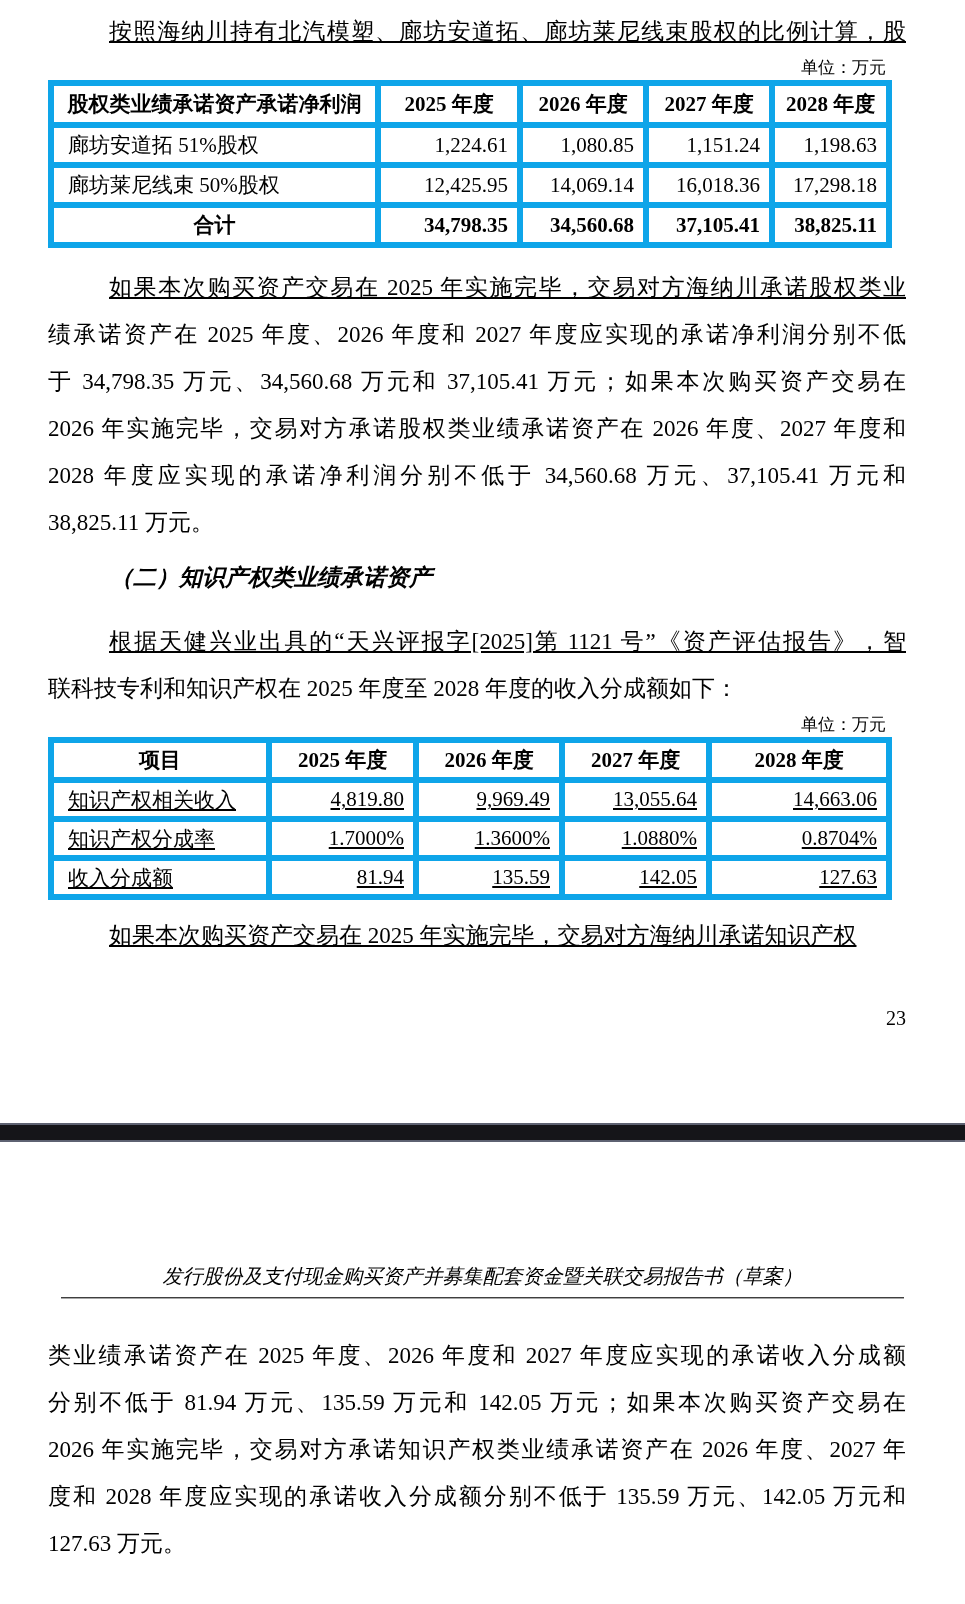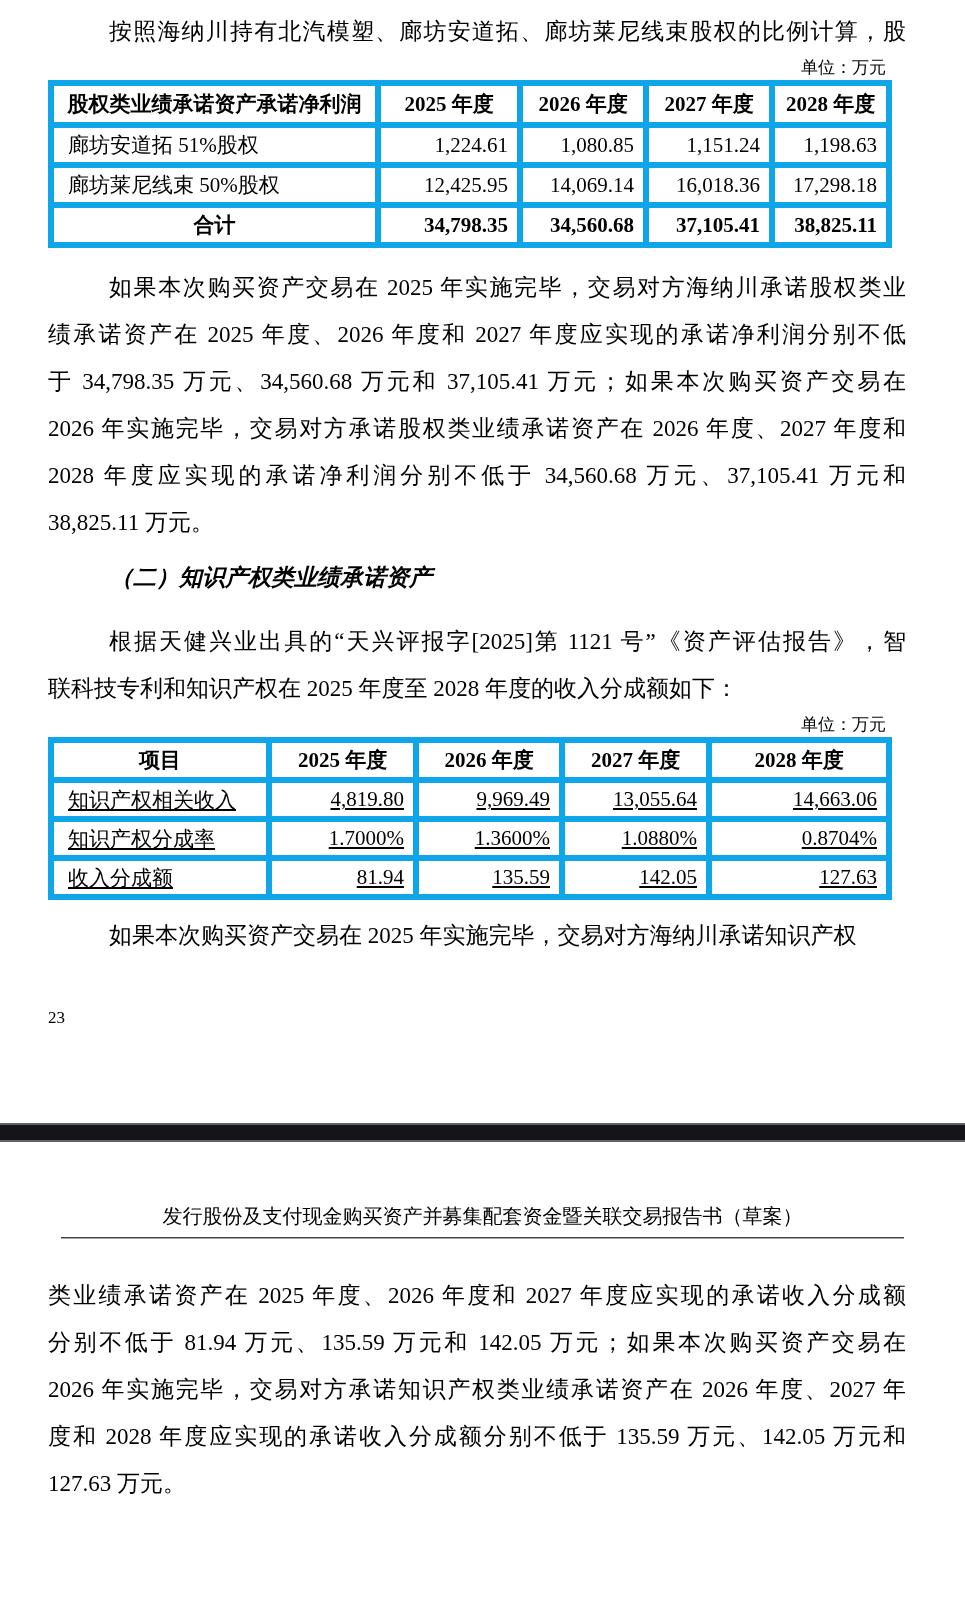--- a/index.html
+++ b/index.html
@@ -12,21 +12,21 @@
   }
   .content { padding:8px 59px 0 48px; }
 
   
   .line {
     height:47px; line-height:47px; font-size:23px;
     text-align:justify; text-align-last:justify;
     overflow:hidden; white-space:nowrap;
   }
   .line.end { text-align-last:left; white-space:normal; }
-  .line.ind { text-indent:61px; }
+  .line.ind { text-indent:61px;text-decoration:underline; }
 
   .unit {
     width:838px; height:25px; line-height:25px;
     font-size:17px; text-align:right;
   }
 
   table {
     width:838px; border-collapse:collapse; table-layout:fixed;
     border:3px solid #000;
   }
@@ -45,30 +45,30 @@
   .heading {
     margin-top:8px; height:46px; line-height:46px;
     padding-left:62px; font-size:23px; font-weight:bold;
     font-family:"Liberation Sans","DejaVu Sans",sans-serif;
     font-style:italic;
   }
   .para3-gap { height:18px; }
   .para4 { margin-top:12px; }
   .page-num {
     margin-top:46px; height:26px; line-height:26px;
-    text-align:left; font-size:17px;
+    text-align:right; font-size:20px;
   }
   .break-bar {
     margin-top:92px; width:965px; height:19px;
     background:#151519;
     border-top:2px solid #5e6272; border-bottom:2px solid #5e6272;
   }
   .running-header {
-    margin-top:60px; height:28px; line-height:28px;
-    text-align:center; font-size:20px;
+    margin-top:120px; height:28px; line-height:28px;
+    text-align:center; font-size:20px;font-style:italic;
   }
   .header-rule {
     width:843px; margin:7px auto 0 auto; height:2px;
     background:#3f3f3f; border-bottom:1px solid #a8a8a8;
   }
   .para5 { margin-top:33px; padding:0 59px 0 48px; }
 </style>
 </head>
 <body>
 

